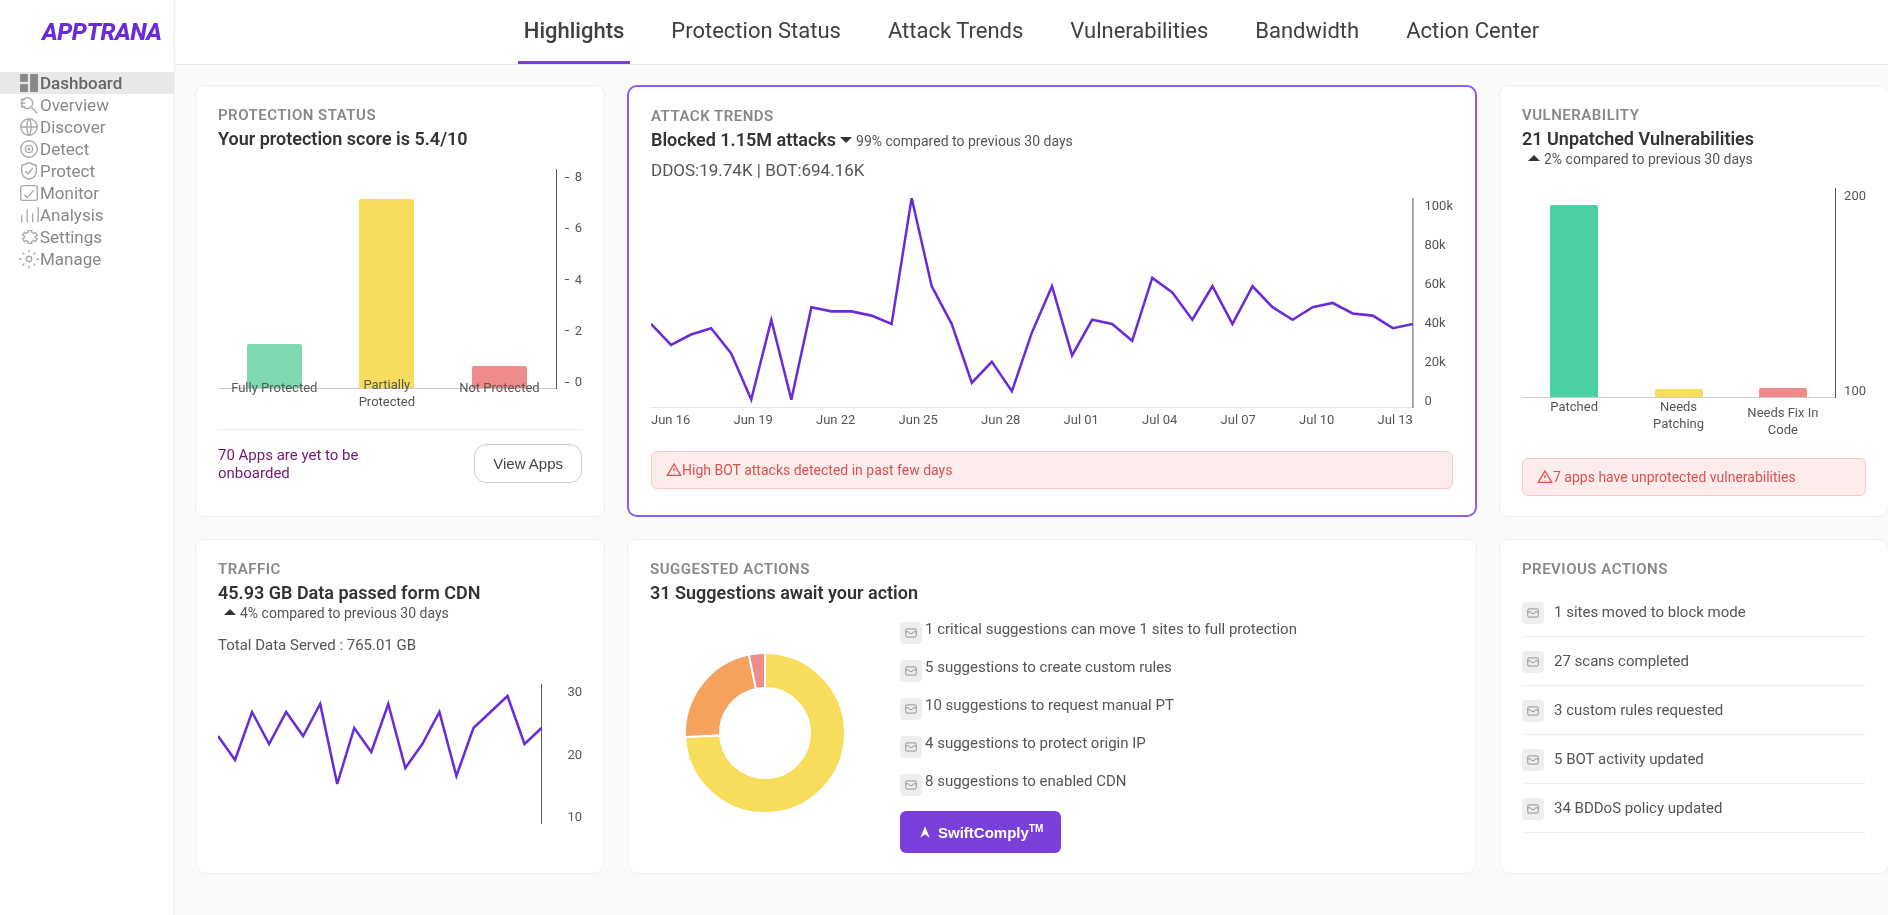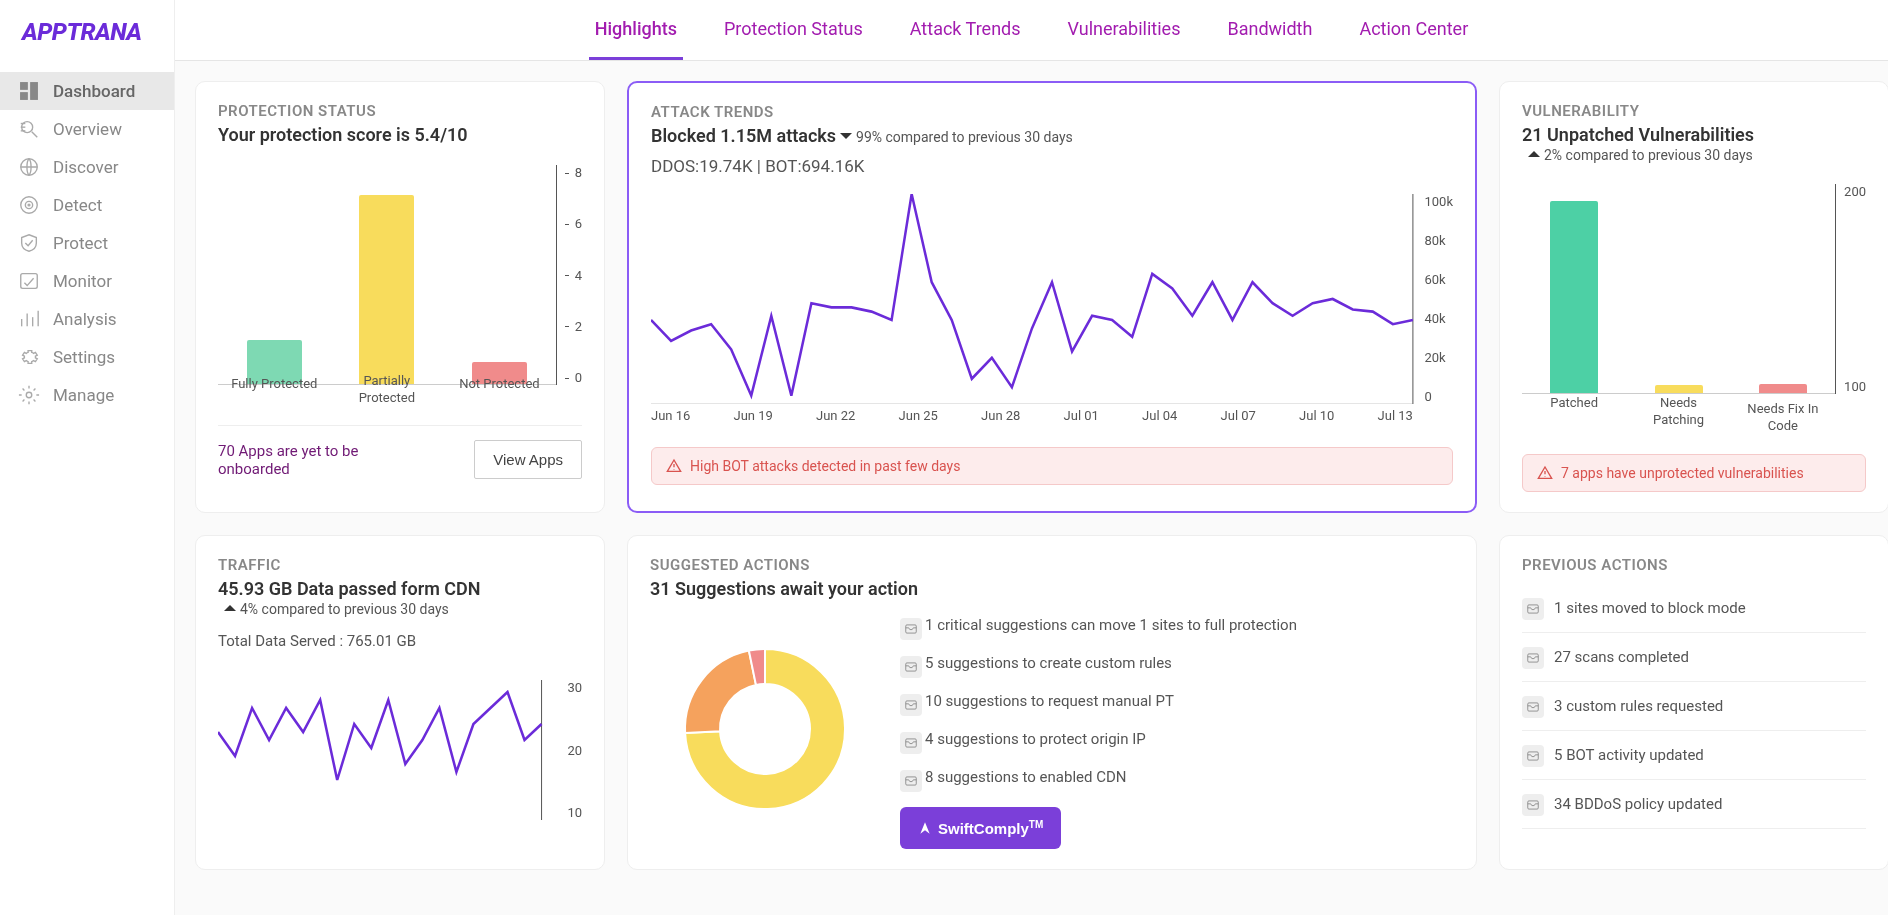--- a/index.html
+++ b/index.html
@@ -2,34 +2,34 @@
 <html><head>
 <meta charset="utf-8">
 <style>
 * { box-sizing: border-box; margin: 0; padding: 0; }
 body { font-family: -apple-system, BlinkMacSystemFont, "Segoe UI", Roboto, sans-serif; background: #fff; color: #333; }
 
 .app { display: flex; width: 1888px; height: 915px; }
 
 
 .sidebar { width: 175px; background: #fff; border-right: 1px solid #eee; display: flex; flex-direction: column; }
-.logo { padding: 18px 22px; font-size: 24px; font-weight: 800; letter-spacing: -0.5px; font-style: italic; color: #6b2bd9; }
+.logo { padding: 18px 22px; font-size: 24px; font-weight: 800; letter-spacing: -0.5px; font-style: italic; color: #6b2bd9; margin-left: 20px; }
 .side-nav { padding-top: 8px; }
-.side-item { display: flex; align-items: center; padding: 8px 18px; color: #888; font-size: 17px; cursor: pointer; gap: 13px; }
+.side-item { display: flex; align-items: center; padding: 0 18px; color: #888; font-size: 17px; cursor: pointer; }
 .side-item.active { background: #e8e8e8; color: #666; font-weight: 500; }
 .side-icon { width: 22px; height: 22px; display: inline-flex; align-items: center; justify-content: center; }
 .side-icon svg { width: 22px; height: 22px; stroke: #aaa; fill: none; stroke-width: 1.5; }
 .side-item.active .side-icon svg { stroke: #888; fill: #888; }
 
 
 .main { flex: 1; display: flex; flex-direction: column; background: #fafafa; overflow: hidden; }
 
 
 .tabs { display: flex; border-bottom: 1px solid #e5e5e5; padding: 0 30px; gap: 35px; justify-content: center; background: #fff; }
-.tab { padding: 18px 6px; color: #a21caf; font-size: 18px; cursor: pointer; border-bottom: 3px solid transparent; }
+.tab { padding: 18px 6px; color: #404040; font-size: 22px; cursor: pointer; border-bottom: 3px solid transparent; }
 .tab.active { border-bottom-color: #7b3fd9; font-weight: 500; }
 
 
 .cards { padding: 20px; display: grid; grid-template-columns: 410px 850px 390px; gap: 22px; overflow: hidden; }
 .card { background: #fff; border-radius: 10px; padding: 20px 22px; border: 1px solid #eee; }
 
 .card-title { color: #888; font-size: 15px; font-weight: 600; letter-spacing: 0.5px; margin-bottom: 4px; }
 .card-sub { color: #333; font-size: 18px; font-weight: 600; }
 
 .highlight-border { border: 2px solid #8b5cf6; }
@@ -39,36 +39,36 @@
 .bars-area { flex: 1; display: flex; align-items: flex-end; justify-content: space-around; height: 100%; border-bottom: 1px solid #ccc; }
 .bar-col { display: flex; flex-direction: column; align-items: center; width: 90px; }
 .bar { width: 55px; border-radius: 2px 2px 0 0; }
 .bar-label { font-size: 13px; text-align: center; margin-top: 6px; color: #555; line-height: 1.3; position: absolute; width: 90px; }
 .y-axis-prot { display: flex; flex-direction: column; justify-content: space-between; height: 100%; padding-left: 12px; border-left: 1px solid #555; font-size: 13px; color: #555; }
 .y-axis-prot span { padding-left: 6px; position: relative; }
 .y-axis-prot span::before { content: ''; position: absolute; left: -4px; top: 50%; width: 4px; height: 1px; background: #555; }
 
 .prot-footer { display: flex; justify-content: space-between; align-items: center; margin-top: 40px; padding-top: 14px; border-top: 1px solid #eee; }
 .prot-footer-text { font-size: 15px; color: #701a75; max-width: 200px; }
-.btn-outline { padding: 10px 18px; border: 1px solid #ccc; border-radius: 2px; background: #fff; font-size: 15px; cursor: pointer; color: #444; }
+.btn-outline { padding: 10px 18px; border: 1px solid #ccc; border-radius: 12px; background: #fff; font-size: 15px; cursor: pointer; color: #444; }
 
 
 .attack-header { display: flex; align-items: baseline; gap: 4px; flex-wrap: wrap; }
 .trend-compare { font-size: 14px; color: #555; display: inline-flex; align-items: center; gap: 4px; }
 .arrow-down::before { content: ''; display: inline-block; border: 6px solid transparent; border-top-color: #333; position: relative; top: 3px; }
 .arrow-up::before { content: ''; display: inline-block; border: 6px solid transparent; border-bottom-color: #333; position: relative; top: -3px; }
 .attack-stats { margin-top: 10px; color: #555; font-size: 17px; }
 
 .line-chart { position: relative; height: 210px; margin-top: 18px; }
 .line-chart svg { width: 100%; height: 100%; }
 .x-labels { display: flex; justify-content: space-between; font-size: 13px; color: #555; margin-top: 4px; padding-right: 40px; }
 .y-labels-right { position: absolute; right: 0; top: 0; height: 100%; display: flex; flex-direction: column; justify-content: space-between; font-size: 13px; color: #555; text-align: left; }
 .y-labels-right span { padding-left: 6px; }
 
-.alert-pill { margin-top: 24px; background: #fdecec; border: 1px solid #f5c9c9; border-radius: 6px; padding: 10px 14px; font-size: 14px; color: #d9534f; display: flex; align-items: center; gap: 8px; }
+.alert-pill { margin-top: 24px; background: #fdecec; border: 1px solid #f5c9c9; border-radius: 6px; padding: 10px 14px; font-size: 14px; color: #d9534f; display: flex; align-items: center; gap: 0; }
 .alert-icon { width: 16px; height: 16px; }
 .alert-icon svg { stroke: #d9534f; fill: none; stroke-width: 2; }
 
 
 .vuln-chart { display: flex; height: 210px; margin-top: 20px; }
 .vuln-bars { flex: 1; display: flex; align-items: flex-end; justify-content: space-around; border-bottom: 1px solid #ccc; position: relative; }
 .vuln-bar-col { display: flex; flex-direction: column; align-items: center; width: 80px; }
 .vuln-bar { width: 48px; border-radius: 2px 2px 0 0; }
 .vuln-label { position: absolute; width: 80px; text-align: center; font-size: 13px; color: #555; margin-top: 6px; line-height: 1.3; }
 .vuln-y { display: flex; flex-direction: column; justify-content: space-between; border-left: 1px solid #555; padding-left: 8px; font-size: 13px; color: #555; }

